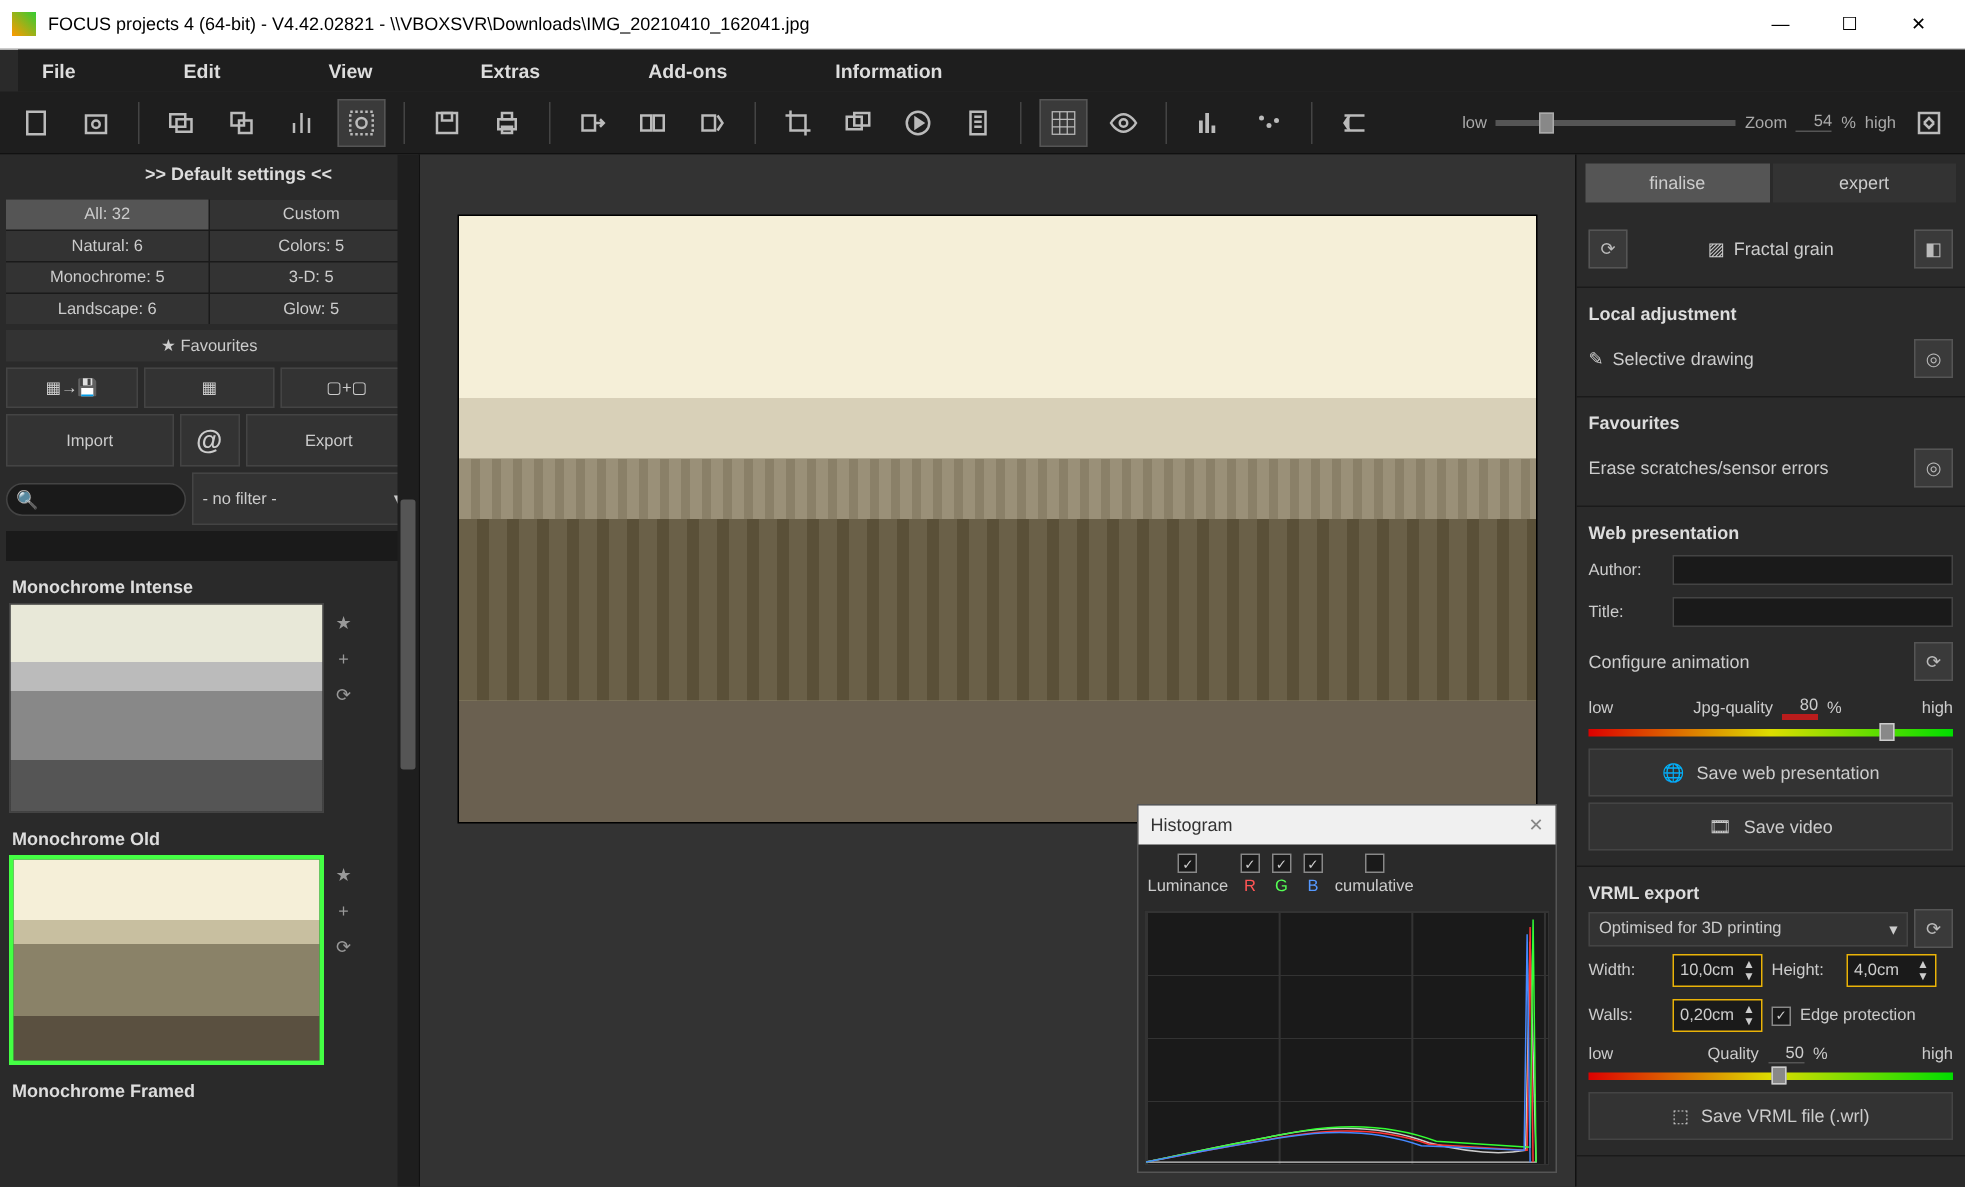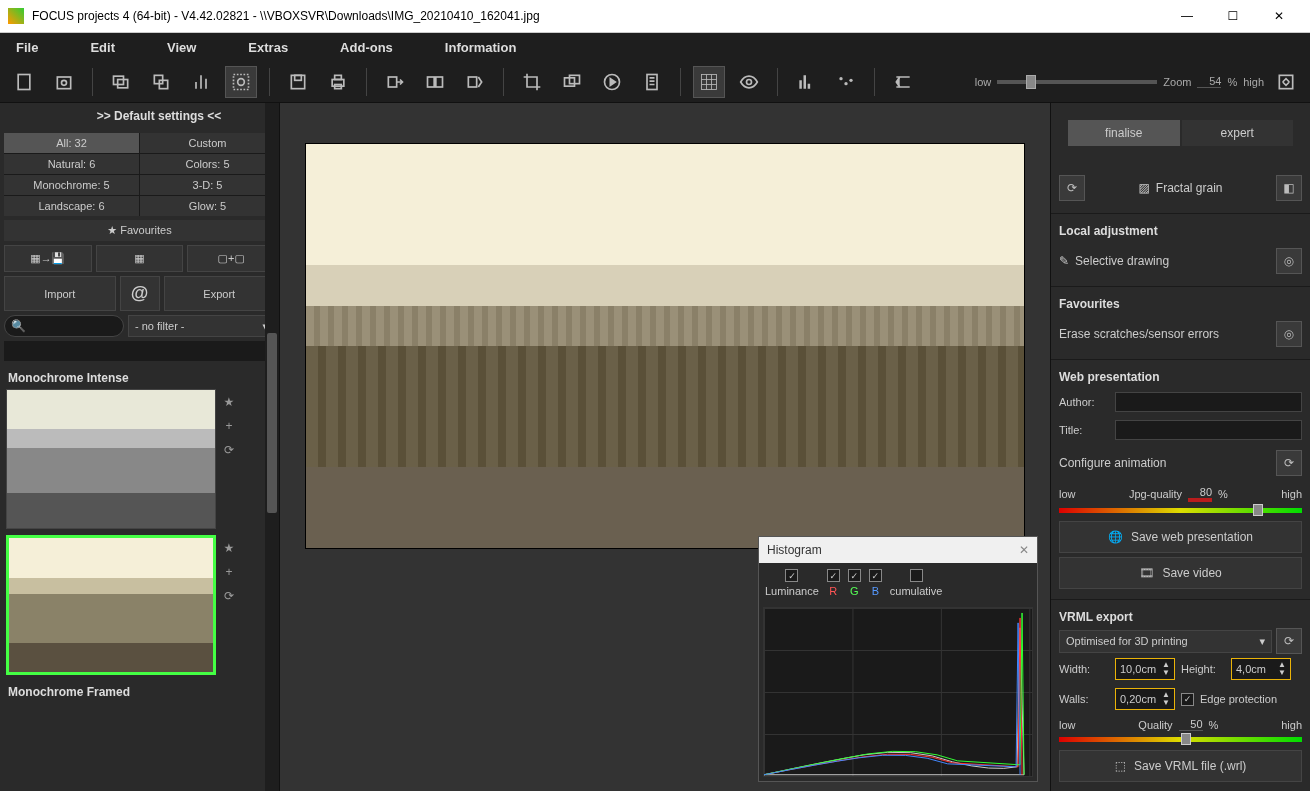--- a/index.html
+++ b/index.html
@@ -2,59 +2,59 @@
 <html><head>
 <meta charset="utf-8">
 <style>
 * { box-sizing: border-box; margin: 0; padding: 0; font-family: "Segoe UI", Tahoma, sans-serif; }
 body { background: #2a2a2a; color: #ccc; font-size: 12px; overflow: hidden; width: 1310px; height: 791px; }
 .titlebar { background: #fff; height: 30px; display: flex; align-items: center; padding: 16px 8px; color: #000; border-bottom: 1px solid #ccc; }
 .titlebar .appicon { width: 16px; height: 16px; background: linear-gradient(45deg,#f90,#3c3); margin-right: 8px; }
 .titlebar .title { flex: 1; font-size: 12px; }
 .titlebar .winbtns { display: flex; }
 .titlebar .winbtn { width: 46px; height: 30px; display: flex; align-items: center; justify-content: center; color: #000; }
-.menubar { background: #1e1e1e; height: 28px; display: flex; align-items: center; padding: 0 16px; gap: 52px; }
+.menubar { background: #1e1e1e; height: 28px; display: flex; align-items: center; padding: 0 16px; gap: 72px; margin-left: 12px; }
 .menubar .menuitem { color: #ddd; font-size: 13px; font-weight: 600; }
 .toolbar { background: #1e1e1e; height: 42px; display: flex; align-items: center; padding: 0 8px; gap: 8px; border-bottom: 1px solid #111; }
 .tbtn { width: 32px; height: 32px; display: flex; align-items: center; justify-content: center; color: #bbb; }
 .tbtn.active { background: #3a3a3a; border: 1px solid #555; }
 .tbtn svg { width: 20px; height: 20px; }
 .tsep { width: 1px; height: 28px; background: #444; margin: 0 4px; }
 .zoom-area { margin-left: auto; display: flex; align-items: center; gap: 6px; color: #aaa; font-size: 11px; }
 .zoom-slider { width: 160px; height: 4px; background: #555; position: relative; }
 .zoom-slider .thumb { position: absolute; width: 10px; height: 14px; background: #888; border: 1px solid #aaa; top: -5px; }
 .main { display: flex; height: 691px; }
 .left-panel { width: 280px; background: #2a2a2a; border-right: 1px solid #111; overflow-y: auto; }
 .default-settings { text-align: center; padding: 6px; color: #ddd; font-size: 12px; background: #2a2a2a; font-weight: 600; margin-left: 39px; }
 .cat-grid { display: grid; grid-template-columns: 1fr 1fr; gap: 1px; background: #1a1a1a; margin: 4px; }
 .cat-cell { background: #333; text-align: center; padding: 4px; font-size: 11px; color: #ccc; }
 .cat-cell.sel { background: #555; }
 .fav-row { text-align: center; padding: 4px; background: #333; margin: 0 4px; font-size: 11px; }
 .btn-row { display: flex; gap: 4px; margin: 4px; }
 .panel-btn { flex: 1; background: #333; border: 1px solid #444; padding: 6px; text-align: center; font-size: 11px; color: #ccc; display: flex; align-items: center; justify-content: center; gap: 4px; }
 .filter-row { display: flex; gap: 4px; margin: 4px; align-items: center; }
 .filter-row .search { flex: 0 0 120px; background: #1a1a1a; border: 1px solid #444; height: 22px; border-radius: 11px; }
-.filter-row .dropdown { flex: 1; background: #333; border: 1px solid #444; height: 22px; padding: 0 6px; display: flex; align-items: center; justify-content: space-between; font-size: 11px; }
+.filter-row .dropdown { flex: 1; background: #333; border: 1px solid #444; height: 35px; padding: 0 6px; display: flex; align-items: center; justify-content: space-between; font-size: 11px; }
 .preset { margin: 6px; }
 .preset-title { font-size: 12px; font-weight: 600; color: #ddd; padding: 4px 2px; }
 .preset-body { display: flex; gap: 4px; }
 .preset-thumb { width: 210px; height: 140px; background: linear-gradient(#e8e8d8 0 28%, #bbb 28% 42%, #888 42% 75%, #555 75% 100%); border: 1px solid #444; }
 .preset-thumb.sepia { background: linear-gradient(#f5efd8 0 30%, #c8bfa0 30% 42%, #8a8268 42% 78%, #5a5040 78% 100%); border: 3px solid #4f4; }
 .preset-actions { display: flex; flex-direction: column; gap: 6px; padding-top: 4px; }
 .preset-act { width: 18px; height: 18px; color: #999; display: flex; align-items: center; justify-content: center; }
 .canvas { flex: 1; background: #333; display: flex; align-items: flex-start; justify-content: center; padding: 40px 20px; position: relative; }
 .image-view { width: 720px; height: 406px; background: linear-gradient(#f5efd8 0 30%, #d8d0b8 30% 40%, #b0a890 40% 48%, #8a8268 48% 80%, #6a6050 80% 100%); border: 1px solid #000; position: relative; overflow: hidden; }
 .histogram-panel { position: absolute; right: 12px; bottom: 12px; width: 280px; background: #2a2a2a; border: 1px solid #555; }
 .histogram-title { background: #f0f0f0; color: #333; padding: 6px 8px; font-size: 12px; display: flex; justify-content: space-between; align-items: center; }
 .histogram-opts { display: flex; gap: 8px; padding: 6px; font-size: 11px; flex-wrap: wrap; }
 .hist-check { display: flex; align-items: center; gap: 3px; flex-direction: column; }
 .hist-canvas { height: 170px; background: #1a1a1a; margin: 4px; position: relative; border: 1px solid #333; }
 .hist-grid { position: absolute; inset: 0; background-image: linear-gradient(#333 1px, transparent 1px), linear-gradient(90deg, #333 1px, transparent 1px); background-size: 33% 25%; }
 .right-panel { width: 260px; background: #2a2a2a; border-left: 1px solid #111; overflow-y: auto; }
-.mode-tabs { display: flex; margin: 17px; gap: 2px; }
+.mode-tabs { display: flex; margin: 6px; gap: 2px; }
 .mode-tab { flex: 1; background: #333; text-align: center; padding: 6px; font-size: 12px; color: #ccc; }
 .mode-tab.active { background: #555; }
 .section { border-bottom: 1px solid #1a1a1a; padding: 6px 8px; }
 .section-header { font-weight: 700; font-size: 12px; color: #ddd; padding: 4px 0; }
 .section-row { display: flex; align-items: center; gap: 6px; padding: 6px 0; justify-content: center; color: #ccc; font-size: 12px; }
 .sq-btn { width: 26px; height: 26px; background: #3a3a3a; border: 1px solid #555; display: flex; align-items: center; justify-content: center; color: #bbb; }
 .input-row { display: flex; align-items: center; gap: 6px; padding: 4px 0; }
 .input-row label { width: 50px; font-size: 11px; }
 .input-row input { flex: 1; background: #1a1a1a; border: 1px solid #444; height: 20px; color: #ccc; padding: 0 4px; font-size: 11px; }
 .input-row .spinner { width: 60px; background: #1a1a1a; border: 1px solid #eab308; height: 22px; color: #ccc; padding: 0 4px; font-size: 11px; display: flex; align-items: center; justify-content: space-between; }
@@ -280,20 +280,21 @@
         <div class="preset-thumb"></div>
         <div class="preset-actions">
           <div class="preset-act">★</div>
           <div class="preset-act">+</div>
           <div class="preset-act">⟳</div>
         </div>
       </div>
     </div>
 
     <div class="preset">
+      <div class="preset-title">Monochrome Old</div>
       <div class="preset-body">
         <div class="preset-thumb sepia"></div>
         <div class="preset-actions">
           <div class="preset-act">★</div>
           <div class="preset-act">+</div>
           <div class="preset-act">⟳</div>
         </div>
       </div>
     </div>
 

